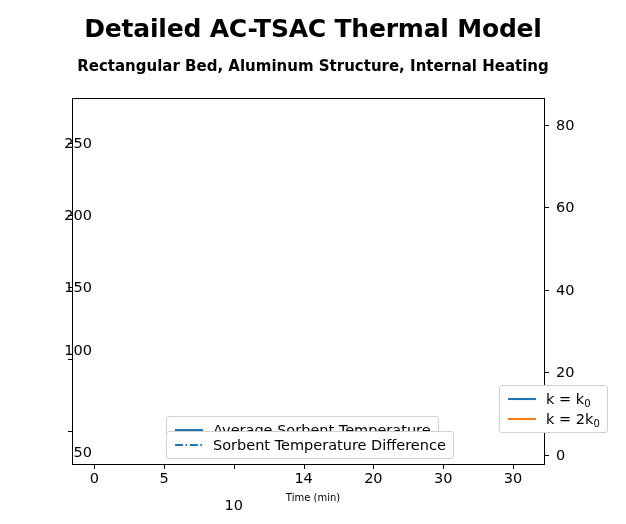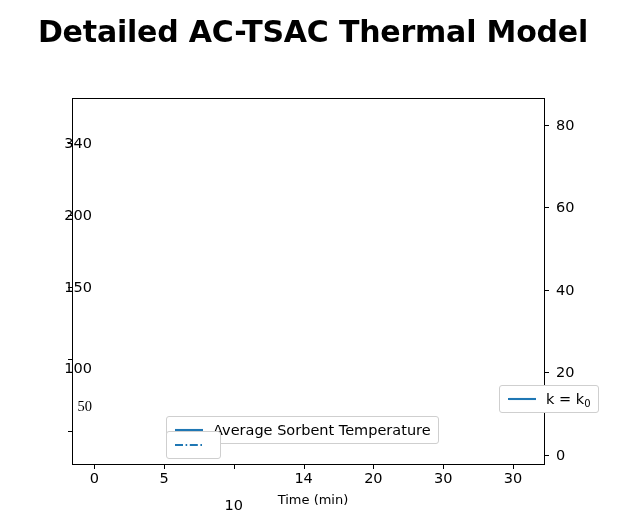--- a/index.html
+++ b/index.html
@@ -1,21 +1,21 @@
 <!DOCTYPE html>
 <html><head>
 <meta charset="utf-8">
 <style>
   html,body{margin:0;padding:0;background:#ffffff;}
   body{width:626px;height:524px;font-family:"DejaVu Sans",sans-serif;color:#000;overflow:hidden;}
   #root{position:relative;width:626px;height:524px;}
 
   .title{
     position:absolute;left:0;top:14px;width:626px;text-align:center;
-    font-size:30px;font-weight:bold;letter-spacing:-0.2px;
+    font-size:25px;font-weight:bold;letter-spacing:-0.2px;
     font-family:"DejaVu Sans",sans-serif;color:#000;
   }
   .subtitle{
     position:absolute;left:0;top:57px;width:626px;text-align:center;
     font-size:15px;font-weight:bold;color:#000;
     font-family:"DejaVu Sans",sans-serif;
   }
 
   
   .plot-frame{
@@ -28,21 +28,21 @@
   
   .tick-mark{position:absolute;background:#000;}
   .tick-x{width:1px;height:4px;}
   .tick-y{height:1px;width:4px;}
 
   .tick-label{position:absolute;font-size:14.5px;color:#000;font-family:"DejaVu Sans",sans-serif;white-space:nowrap;}
   .tl-x{transform:translateX(-50%);top:470px;text-align:center;}
   .tl-y-left{right:534px;text-align:right;transform:translateY(-50%);}
   .tl-y-right{left:556px;text-align:left;transform:translateY(-50%);}
 
-  .axis-label{position:absolute;font-size:13px;color:#000;font-family:"DejaVu Sans",sans-serif;}
+  .axis-label{position:absolute;font-size:10px;color:#000;font-family:"DejaVu Sans",sans-serif;}
   .xlabel{left:0;top:492px;width:626px;text-align:center;}
 
   
   .legend{
     position:absolute;background:#fff;border:1px solid #cfcfcf;border-radius:3px;
     box-sizing:border-box;padding:3px 7px;
   }
   .legend-row{display:flex;align-items:center;height:20px;}
   .legend-swatch{width:30px;height:12px;margin-right:9px;flex:0 0 30px;position:relative;}
   .legend-swatch svg{position:absolute;left:0;top:0;}
@@ -52,20 +52,21 @@
   #legend-style-1{left:166px;top:396px;margin-top:20px;}
   #legend-style-2{left:166px;top:431px;}
   #legend-k{left:466px;top:385px;margin-left:33px;}
 </style>
 </head>
 <body>
 
 <div id="root">
 
   <div class="title">Detailed AC-TSAC Thermal Model</div>
+  <div class="subtitle">Rectangular Bed, Aluminum Structure, Internal Heating</div>
 
   <div class="plot-canvas">
     <svg id="plot-svg" width="473" height="367" viewBox="0 0 473 367">
         <path d="M 22.32 350.42 C 24.65 348.73, 31.63 343.69, 36.28 340.32 C 40.93 336.96, 45.58 333.59, 50.23 330.23 C 54.88 326.86, 59.53 323.50, 64.18 320.13 C 68.83 316.77, 73.48 313.40, 78.14 310.04 C 82.79 306.67, 87.44 303.55, 92.09 299.94 C 96.74 296.34, 101.39 292.01, 106.04 288.41 C 110.69 284.80, 115.34 281.92, 119.99 278.31 C 124.65 274.71, 129.30 270.38, 133.95 266.78 C 138.60 263.17, 143.25 260.29, 147.90 256.68 C 152.55 253.08, 157.20 248.99, 161.85 245.15 C 166.50 241.30, 171.15 237.22, 175.81 233.61 C 180.46 230.01, 185.11 227.12, 189.76 223.52 C 194.41 219.91, 199.06 215.83, 203.71 211.98 C 208.36 208.13, 213.01 204.29, 217.66 200.44 C 222.31 196.60, 226.97 192.51, 231.62 188.91 C 236.27 185.30, 240.92 182.42, 245.57 178.81 C 250.22 175.21, 254.87 171.12, 259.52 167.28 C 264.17 163.43, 268.82 159.35, 273.47 155.74 C 278.13 152.14, 282.78 149.25, 287.43 145.65 C 292.08 142.04, 296.73 137.96, 301.38 134.11 C 306.03 130.26, 310.68 126.18, 315.33 122.57 C 319.98 118.97, 324.64 116.08, 329.29 112.48 C 333.94 108.87, 338.59 104.79, 343.24 100.94 C 347.89 97.10, 352.54 93.01, 357.19 89.41 C 361.84 85.80, 366.49 82.92, 371.14 79.31 C 375.80 75.71, 380.45 71.38, 385.10 67.78 C 389.75 64.17, 394.40 61.05, 399.05 57.68 C 403.70 54.32, 408.35 50.95, 413.00 47.59 C 417.65 44.22, 422.30 40.62, 426.96 37.49 C 431.61 34.37, 436.26 31.72, 440.91 28.84 C 445.56 25.96, 449.51 22.83, 454.86 20.19 C 460.21 17.54, 469.98 14.18, 473.00 12.98" fill="none" stroke="#1f77b4" stroke-width="2.0" stroke-linecap="butt" stroke-linejoin="round"></path>
         <path d="M 22.32 350.42 C 24.65 348.73, 31.63 343.69, 36.28 340.32 C 40.93 336.96, 45.58 333.59, 50.23 330.23 C 54.88 326.86, 59.53 323.50, 64.18 320.13 C 68.83 316.77, 73.48 313.40, 78.14 310.04 C 82.79 306.67, 87.44 303.31, 92.09 299.94 C 96.74 296.58, 101.39 293.46, 106.04 289.85 C 110.69 286.25, 115.34 281.92, 119.99 278.31 C 124.65 274.71, 129.30 271.83, 133.95 268.22 C 138.60 264.61, 143.25 260.29, 147.90 256.68 C 152.55 253.08, 157.20 250.19, 161.85 246.59 C 166.50 242.98, 171.15 238.90, 175.81 235.05 C 180.46 231.21, 185.11 227.12, 189.76 223.52 C 194.41 219.91, 199.06 217.03, 203.71 213.42 C 208.36 209.82, 213.01 205.73, 217.66 201.89 C 222.31 198.04, 226.97 193.95, 231.62 190.35 C 236.27 186.74, 240.92 183.86, 245.57 180.26 C 250.22 176.65, 254.87 172.56, 259.52 168.72 C 264.17 164.87, 268.82 160.79, 273.47 157.18 C 278.13 153.58, 282.78 150.69, 287.43 147.09 C 292.08 143.48, 296.73 139.40, 301.38 135.55 C 306.03 131.71, 310.68 127.62, 315.33 124.02 C 319.98 120.41, 324.64 117.53, 329.29 113.92 C 333.94 110.32, 338.59 106.23, 343.24 102.39 C 347.89 98.54, 352.54 94.45, 357.19 90.85 C 361.84 87.24, 366.49 84.36, 371.14 80.75 C 375.80 77.15, 380.45 72.82, 385.10 69.22 C 389.75 65.61, 394.40 62.49, 399.05 59.12 C 403.70 55.76, 408.35 52.39, 413.00 49.03 C 417.65 45.66, 422.30 42.06, 426.96 38.94 C 431.61 35.81, 436.26 33.17, 440.91 30.28 C 445.56 27.40, 449.51 24.27, 454.86 21.63 C 460.21 18.99, 469.98 15.62, 473.00 14.42" fill="none" stroke="#ff7f0e" stroke-width="2.0" stroke-linecap="butt" stroke-linejoin="round"></path>
         <path d="M 22.32 350.42 C 24.65 348.97, 31.63 344.89, 36.28 341.76 C 40.93 338.64, 45.58 335.03, 50.23 331.67 C 54.88 328.31, 59.53 324.94, 64.18 321.58 C 68.83 318.21, 73.48 314.85, 78.14 311.48 C 82.79 308.12, 87.44 304.75, 92.09 301.39 C 96.74 298.02, 101.39 294.66, 106.04 291.29 C 110.69 287.93, 115.34 284.80, 119.99 281.20 C 124.65 277.59, 129.30 273.27, 133.95 269.66 C 138.60 266.06, 143.25 263.17, 147.90 259.57 C 152.55 255.96, 157.20 251.64, 161.85 248.03 C 166.50 244.43, 171.15 241.54, 175.81 237.94 C 180.46 234.33, 185.11 230.01, 189.76 226.40 C 194.41 222.80, 199.06 219.91, 203.71 216.31 C 208.36 212.70, 213.01 208.62, 217.66 204.77 C 222.31 200.92, 226.97 196.84, 231.62 193.23 C 236.27 189.63, 240.92 186.74, 245.57 183.14 C 250.22 179.53, 254.87 175.45, 259.52 171.60 C 264.17 167.76, 268.82 163.67, 273.47 160.07 C 278.13 156.46, 282.78 153.58, 287.43 149.97 C 292.08 146.37, 296.73 142.04, 301.38 138.44 C 306.03 134.83, 310.68 131.95, 315.33 128.34 C 319.98 124.74, 324.64 120.41, 329.29 116.81 C 333.94 113.20, 338.59 110.32, 343.24 106.71 C 347.89 103.11, 352.54 98.78, 357.19 95.17 C 361.84 91.57, 366.49 88.69, 371.14 85.08 C 375.80 81.48, 380.45 77.15, 385.10 73.54 C 389.75 69.94, 394.40 66.81, 399.05 63.45 C 403.70 60.09, 408.35 56.72, 413.00 53.36 C 417.65 49.99, 422.30 46.39, 426.96 43.26 C 431.61 40.14, 436.26 37.49, 440.91 34.61 C 445.56 31.72, 449.51 28.60, 454.86 25.96 C 460.21 23.31, 469.98 19.95, 473.00 18.75" fill="none" stroke="#2ca02c" stroke-width="2.0" stroke-linecap="butt" stroke-linejoin="round"></path>
         <path d="M 22.32 356.69 C 24.65 341.57, 31.63 293.46, 36.28 265.97 C 40.93 238.48, 45.58 213.74, 50.23 191.75 C 54.88 169.75, 59.53 151.20, 64.18 134.02 C 68.83 116.84, 73.48 101.03, 78.14 88.66 C 82.79 76.29, 87.44 68.04, 92.09 59.79 C 96.74 51.54, 101.39 44.67, 106.04 39.17 C 110.69 33.68, 115.34 30.24, 119.99 26.80 C 124.65 23.37, 129.30 20.62, 133.95 18.56 C 138.60 16.49, 143.25 15.12, 147.90 14.43 C 152.55 13.75, 157.20 14.43, 161.85 14.43 C 166.50 14.43, 171.15 13.75, 175.81 14.43 C 180.46 15.12, 185.11 17.18, 189.76 18.56 C 194.41 19.93, 199.06 21.31, 203.71 22.68 C 208.36 24.05, 213.01 24.74, 217.66 26.80 C 222.31 28.87, 226.97 32.99, 231.62 35.05 C 236.27 37.11, 240.92 37.11, 245.57 39.17 C 250.22 41.24, 254.87 45.36, 259.52 47.42 C 264.17 49.48, 268.82 49.48, 273.47 51.54 C 278.13 53.61, 282.78 57.73, 287.43 59.79 C 292.08 61.85, 296.73 61.85, 301.38 63.92 C 306.03 65.98, 310.68 70.10, 315.33 72.16 C 319.98 74.22, 324.64 74.91, 329.29 76.29 C 333.94 77.66, 338.59 79.04, 343.24 80.41 C 347.89 81.78, 352.54 83.16, 357.19 84.53 C 361.84 85.91, 366.49 87.28, 371.14 88.66 C 375.80 90.03, 380.45 91.41, 385.10 92.78 C 389.75 94.16, 394.40 96.22, 399.05 96.90 C 403.70 97.59, 408.35 96.22, 413.00 96.90 C 417.65 97.59, 422.30 99.65, 426.96 101.03 C 431.61 102.40, 436.26 104.46, 440.91 105.15 C 445.56 105.84, 449.51 104.46, 454.86 105.15 C 460.21 105.84, 469.98 108.59, 473.00 109.28" fill="none" stroke="#1f77b4" stroke-width="2.0" stroke-linecap="butt" stroke-linejoin="round" stroke-dasharray="8.5,2.8,1.7,2.8"></path>
         <path d="M 22.32 356.69 C 24.65 346.38, 31.63 313.39, 36.28 294.84 C 40.93 276.28, 45.58 259.79, 50.23 245.35 C 54.88 230.92, 59.53 218.55, 64.18 208.24 C 68.83 197.93, 73.48 190.37, 78.14 183.50 C 82.79 176.63, 87.44 171.13, 92.09 167.01 C 96.74 162.88, 101.39 161.51, 106.04 158.76 C 110.69 156.01, 115.34 152.57, 119.99 150.51 C 124.65 148.45, 129.30 147.07, 133.95 146.39 C 138.60 145.70, 143.25 146.39, 147.90 146.39 C 152.55 146.39, 157.20 146.39, 161.85 146.39 C 166.50 146.39, 171.15 145.70, 175.81 146.39 C 180.46 147.07, 185.11 149.82, 189.76 150.51 C 194.41 151.20, 199.06 149.82, 203.71 150.51 C 208.36 151.20, 213.01 153.95, 217.66 154.63 C 222.31 155.32, 226.97 153.95, 231.62 154.63 C 236.27 155.32, 240.92 157.38, 245.57 158.76 C 250.22 160.13, 254.87 162.19, 259.52 162.88 C 264.17 163.57, 268.82 162.19, 273.47 162.88 C 278.13 163.57, 282.78 166.32, 287.43 167.01 C 292.08 167.69, 296.73 166.32, 301.38 167.01 C 306.03 167.69, 310.68 170.44, 315.33 171.13 C 319.98 171.82, 324.64 170.44, 329.29 171.13 C 333.94 171.82, 338.59 174.57, 343.24 175.25 C 347.89 175.94, 352.54 174.57, 357.19 175.25 C 361.84 175.94, 366.49 178.69, 371.14 179.38 C 375.80 180.06, 380.45 179.38, 385.10 179.38 C 389.75 179.38, 394.40 178.69, 399.05 179.38 C 403.70 180.06, 408.35 182.81, 413.00 183.50 C 417.65 184.19, 422.30 183.50, 426.96 183.50 C 431.61 183.50, 436.26 182.81, 440.91 183.50 C 445.56 184.19, 449.51 186.94, 454.86 187.62 C 460.21 188.31, 469.98 187.62, 473.00 187.62" fill="none" stroke="#ff7f0e" stroke-width="2.0" stroke-linecap="butt" stroke-linejoin="round" stroke-dasharray="8.5,2.8,1.7,2.8"></path>
         <path d="M 22.32 356.69 C 24.65 350.51, 31.63 329.89, 36.28 319.58 C 40.93 309.27, 45.58 301.71, 50.23 294.84 C 54.88 287.96, 59.53 282.47, 64.18 278.34 C 68.83 274.22, 73.48 272.50, 78.14 270.10 C 82.79 267.69, 87.44 265.63, 92.09 263.91 C 96.74 262.19, 101.39 261.02, 106.04 259.79 C 110.69 258.55, 115.34 257.52, 119.99 256.49 C 124.65 255.46, 129.30 254.43, 133.95 253.60 C 138.60 252.78, 143.25 252.16, 147.90 251.54 C 152.55 250.92, 157.20 250.37, 161.85 249.89 C 166.50 249.41, 171.15 249.07, 175.81 248.65 C 180.46 248.24, 185.11 247.83, 189.76 247.42 C 194.41 247.00, 199.06 246.52, 203.71 246.18 C 208.36 245.84, 213.01 245.63, 217.66 245.35 C 222.31 245.08, 226.97 244.80, 231.62 244.53 C 236.27 244.25, 240.92 243.98, 245.57 243.70 C 250.22 243.43, 254.87 243.09, 259.52 242.88 C 264.17 242.67, 268.82 242.60, 273.47 242.47 C 278.13 242.33, 282.78 242.19, 287.43 242.06 C 292.08 241.92, 296.73 241.78, 301.38 241.64 C 306.03 241.51, 310.68 241.37, 315.33 241.23 C 319.98 241.09, 324.64 240.89, 329.29 240.82 C 333.94 240.75, 338.59 240.89, 343.24 240.82 C 347.89 240.75, 352.54 240.47, 357.19 240.41 C 361.84 240.34, 366.49 240.41, 371.14 240.41 C 375.80 240.41, 380.45 240.41, 385.10 240.41 C 389.75 240.41, 394.40 240.41, 399.05 240.41 C 403.70 240.41, 408.35 240.34, 413.00 240.41 C 417.65 240.47, 422.30 240.75, 426.96 240.82 C 431.61 240.89, 436.26 240.82, 440.91 240.82 C 445.56 240.82, 449.51 240.75, 454.86 240.82 C 460.21 240.89, 469.98 241.16, 473.00 241.23" fill="none" stroke="#2ca02c" stroke-width="2.0" stroke-linecap="butt" stroke-linejoin="round" stroke-dasharray="8.5,2.8,1.7,2.8"></path>
       </svg>
@@ -82,29 +83,29 @@
       <div class="tick-label tl-x" style="left: 233.853px; margin-top: 27px;">10</div>
       <div class="tick-mark tick-x" style="left: 303.617px; top: 465px;"></div>
       <div class="tick-label tl-x" style="left: 303.617px;">14</div>
       <div class="tick-mark tick-x" style="left: 373.381px; top: 465px;"></div>
       <div class="tick-label tl-x" style="left: 373.381px;">20</div>
       <div class="tick-mark tick-x" style="left: 443.145px; top: 465px;"></div>
       <div class="tick-label tl-x" style="left: 443.145px;">30</div>
       <div class="tick-mark tick-x" style="left: 512.909px; top: 465px;"></div>
       <div class="tick-label tl-x" style="left: 512.909px;">30</div>
       <div class="tick-mark tick-y" style="left: 68px; top: 431.112px;"></div>
-      <div class="tick-label tl-y-left" style="top: 406px; font-family: Liberation Serif, serif;">50</div>
+      <div class="tick-label tl-y-left" style="top: 452px;">50</div>
       <div class="tick-mark tick-y" style="left: 68px; top: 359.01px;"></div>
-      <div class="tick-label tl-y-left" style="top: 368px; text-align: right;">100</div>
+      <div class="tick-label tl-y-left" style="top: 350px; text-align: right;">100</div>
       <div class="tick-mark tick-y" style="left: 68px; top: 286.908px;"></div>
       <div class="tick-label tl-y-left" style="top: 286.908px;">150</div>
       <div class="tick-mark tick-y" style="left: 68px; top: 214.806px;"></div>
       <div class="tick-label tl-y-left" style="top: 214.806px;">200</div>
       <div class="tick-mark tick-y" style="left: 68px; top: 142.703px;"></div>
-      <div class="tick-label tl-y-left" style="top: 142.703px;">340</div>
+      <div class="tick-label tl-y-left" style="top: 142.703px;">250</div>
       <div class="tick-mark tick-y" style="left: 545px; top: 454.691px;"></div>
       <div class="tick-label tl-y-right" style="top: 454.691px;">0</div>
       <div class="tick-mark tick-y" style="left: 545px; top: 372.219px;"></div>
       <div class="tick-label tl-y-right" style="top: 372.219px;">20</div>
       <div class="tick-mark tick-y" style="left: 545px; top: 289.747px;"></div>
       <div class="tick-label tl-y-right" style="top: 289.747px;">40</div>
       <div class="tick-mark tick-y" style="left: 545px; top: 207.275px;"></div>
       <div class="tick-label tl-y-right" style="top: 207.275px;">60</div>
       <div class="tick-mark tick-y" style="left: 545px; top: 124.803px;"></div>
       <div class="tick-label tl-y-right" style="top: 124.803px;">80</div>
@@ -123,27 +124,36 @@
     </div>
   </div>
 
   <div class="legend" id="legend-style-2">
     <div class="legend-row">
       <span class="legend-swatch">
         <svg width="30" height="12" viewBox="0 0 30 12">
             <line x1="1" y1="6" x2="29" y2="6" stroke="#1f77b4" stroke-width="2.1" stroke-dasharray="8,2.6,1.6,2.6"></line>
           </svg>
       </span>
+      <span class="legend-text">Sorbent Temperature Difference</span>
     </div>
   </div>
 
   <div class="legend" id="legend-k">
     <div class="legend-row">
       <span class="legend-swatch">
         <svg width="30" height="12" viewBox="0 0 30 12">
             <line x1="1" y1="6" x2="29" y2="6" stroke="#1f77b4" stroke-width="2.1"></line>
           </svg>
       </span>
       <span class="legend-text"><span>k = k</span><sub>0</sub></span>
     </div>
+    <div class="legend-row">
+      <span class="legend-swatch">
+        <svg width="30" height="12" viewBox="0 0 30 12">
+            <line x1="1" y1="6" x2="29" y2="6" stroke="#ff7f0e" stroke-width="2.1"></line>
+          </svg>
+      </span>
+      <span class="legend-text"><span>k = 2k</span><sub>0</sub></span>
+    </div>
   </div>
 
 </div>
 
 </body></html>

